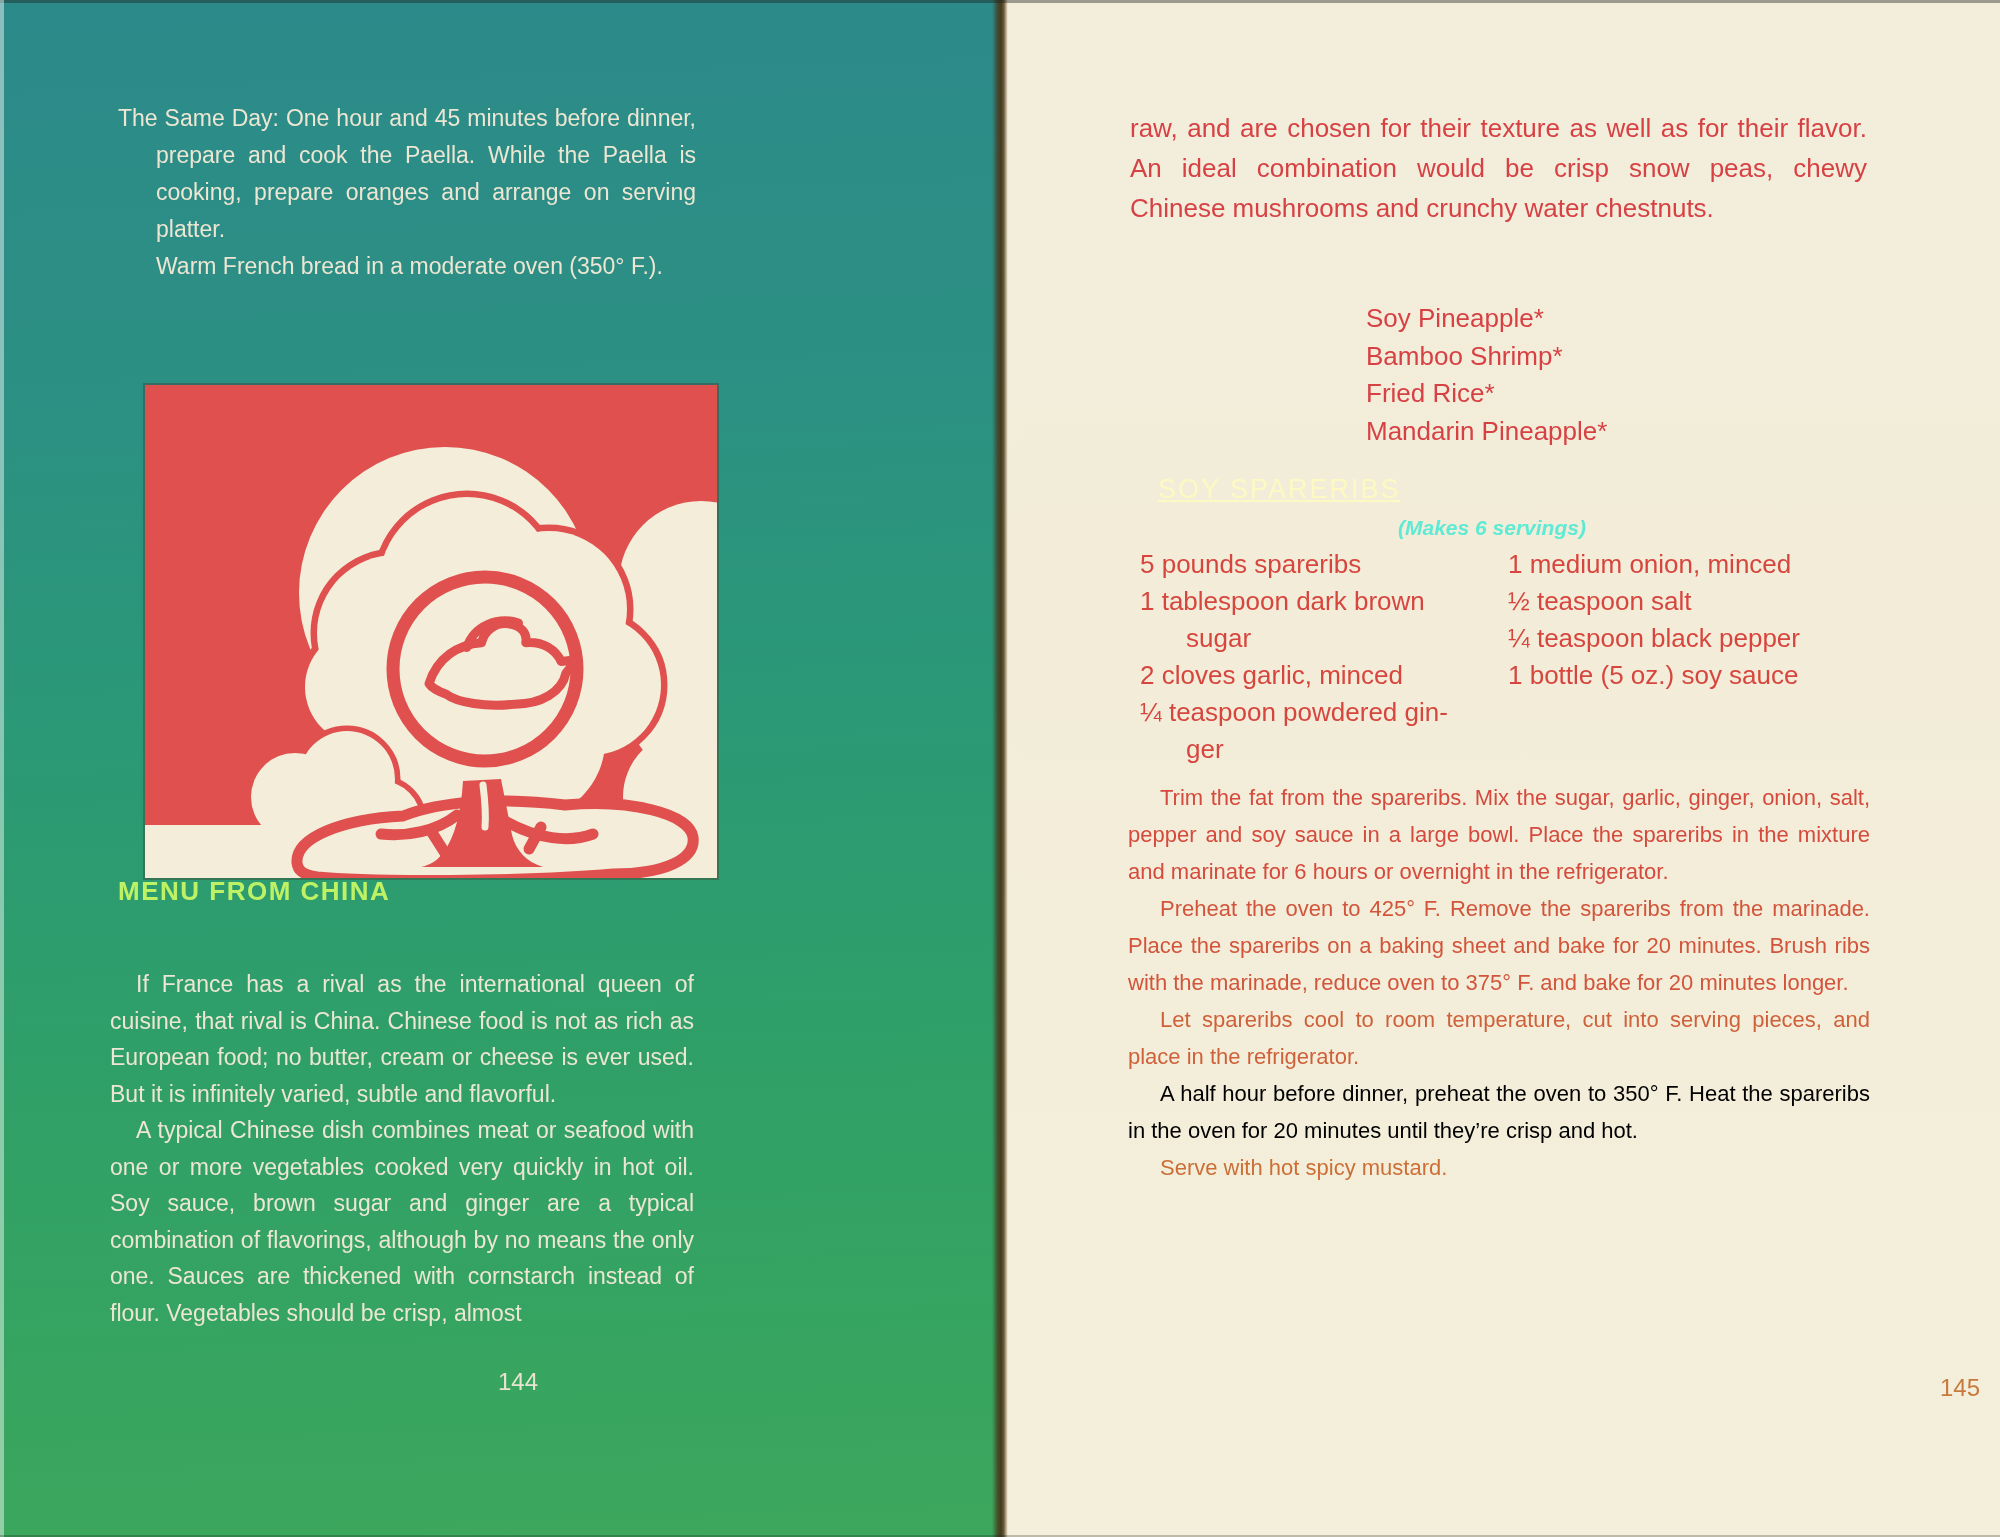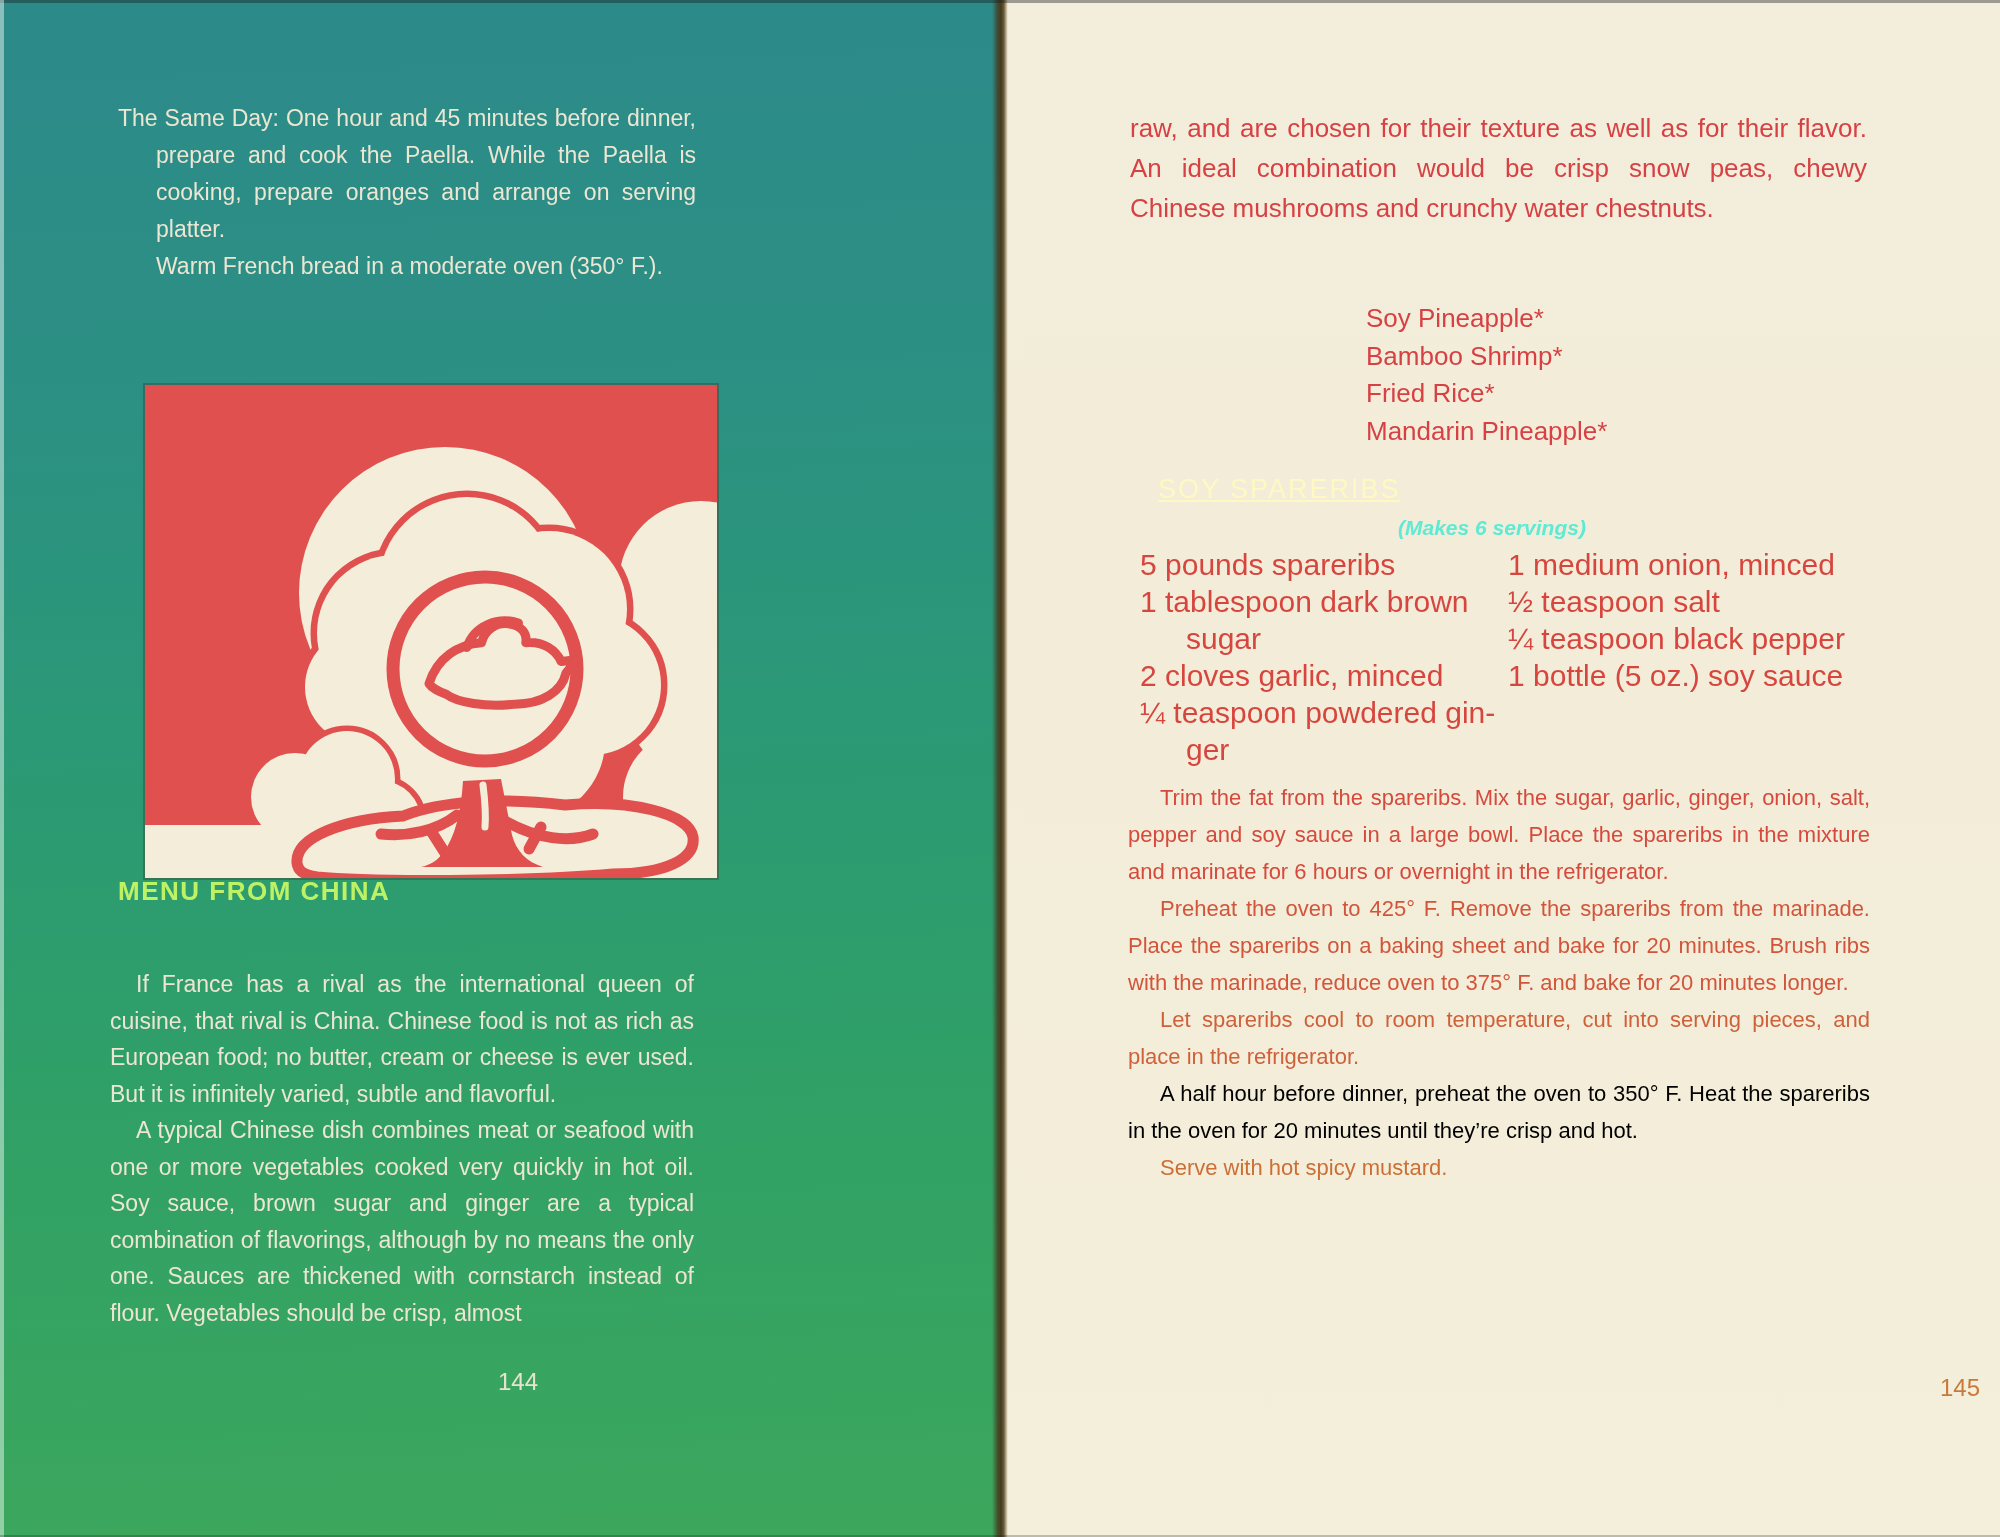--- a/index.html
+++ b/index.html
@@ -39,21 +39,21 @@
   .page-num{position:absolute;font-size:24px;}
   .page-num.pn-left{left:0;top:1368px;width:1000px;text-align:center;color:#e9e3cf;margin-left:18px;}
   .page-num.pn-right{left:1002px;top:1374px;width:978px;text-align:right;color:#c87a3c;}
 
   
   .para-top{position:absolute;left:1130px;top:108px;width:737px;color:#d74144;font-size:26px;line-height:40px;text-align:justify;margin:0;}
   .menu-list{position:absolute;left:1366px;top:300px;color:#d74144;font-size:26px;line-height:37.5px;}
   .menu-list div{margin:0;}
   .recipe-title{position:absolute;left:1158px;top:474px;color:#fef9c3;font-size:27px;letter-spacing:2px;text-decoration:underline;}
   .servings{position:absolute;left:1398px;top:516px;color:#5eead4;font-size:21px;font-style:italic;font-weight:bold;}
-  .ing-col{position:absolute;top:546px;font-size:30px;line-height:37px;color:#d7463e;}
+  .ing-col{position:absolute;top:546px;font-size:26px;line-height:37px;color:#d7463e;}
   .ing-col.col-a{left:1140px;}
   .ing-col.col-b{left:1508px;}
   .ing-col .indent{padding-left:46px;}
   .steps{position:absolute;left:1128px;top:779px;width:742px;font-size:22px;line-height:37px;}
   .steps p{margin:0;text-align:justify;text-indent:32px;}
   .steps .s1{color:#d54a3d;}
   .steps .s2{color:#d2553b;}
   .steps .s3{color:#cf613a;}
   .steps .s4{color:#000000;}
   .steps .s5{color:#cc6f36;}

